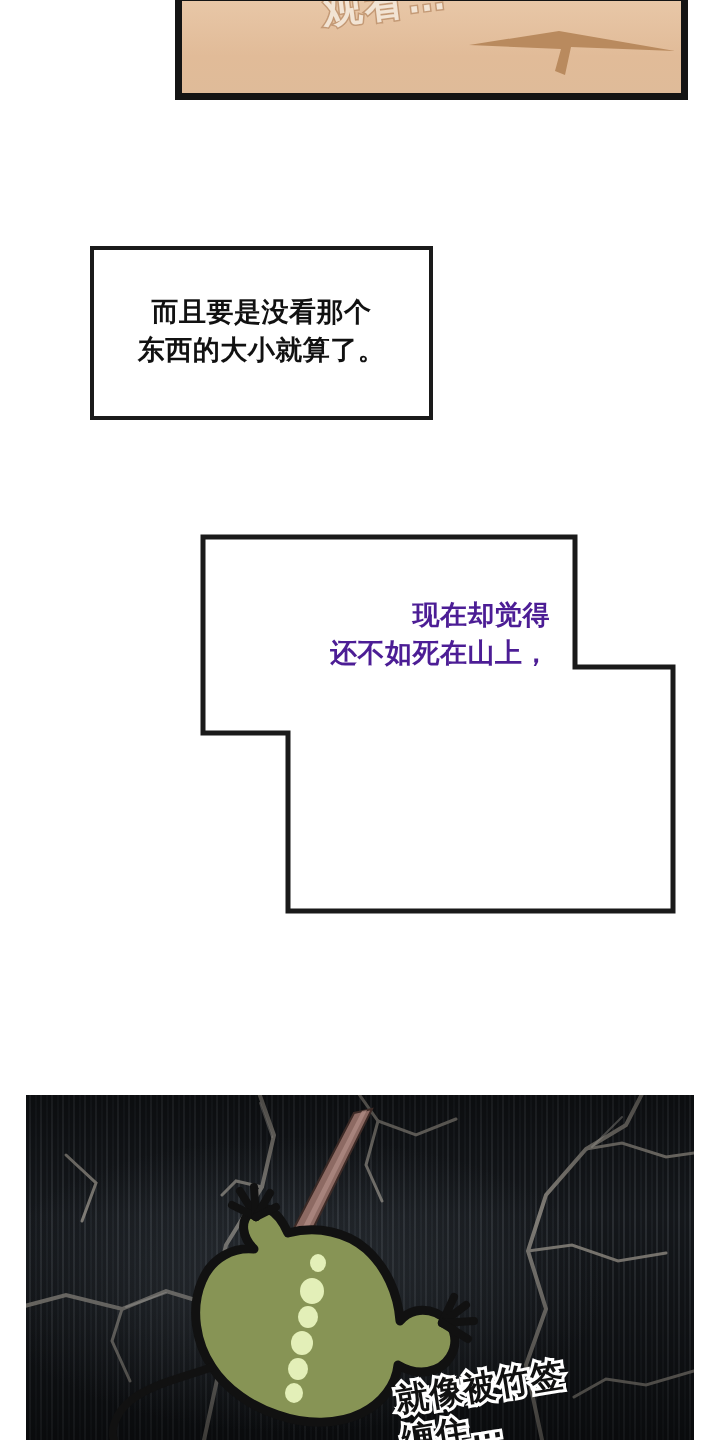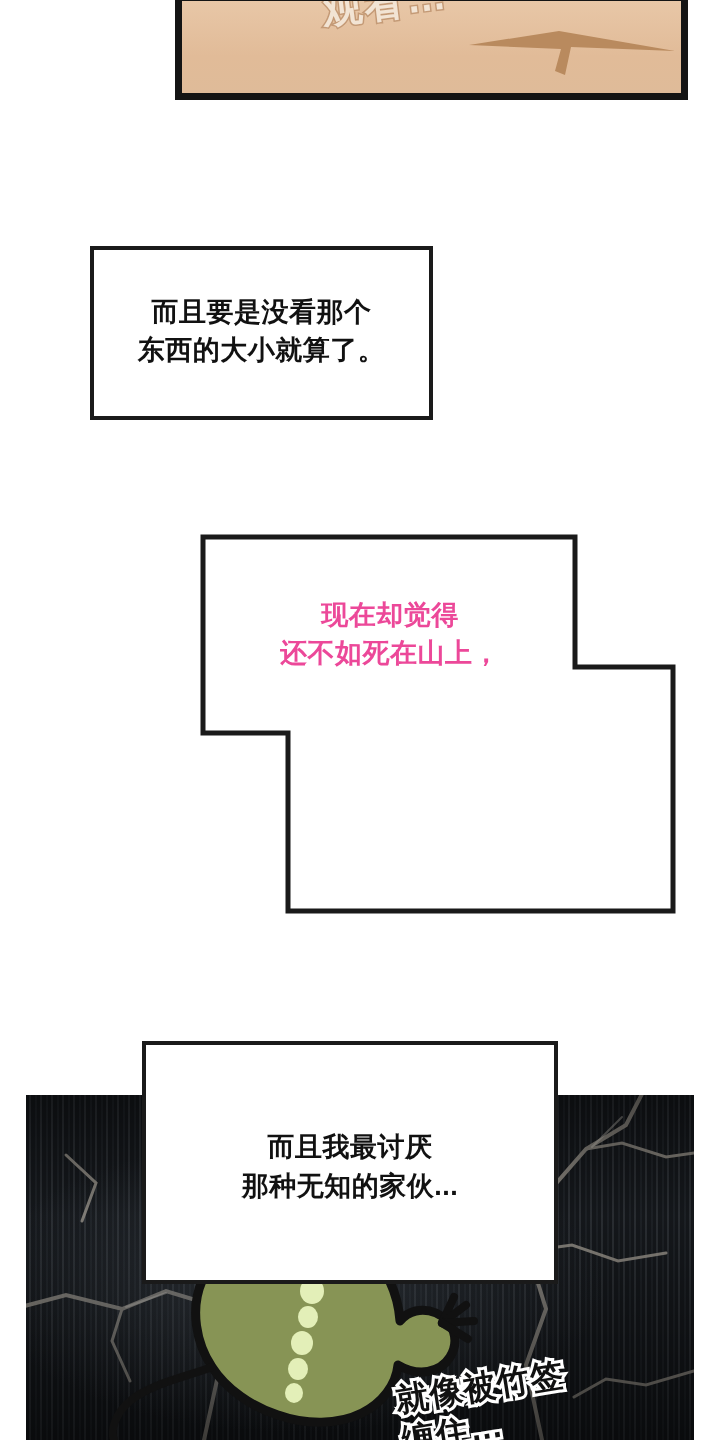--- a/index.html
+++ b/index.html
@@ -103,22 +103,22 @@
     height: 380px;
   }
   #bubble-2-wrap svg {
     position: absolute;
     inset: 0;
     width: 100%;
     height: 100%;
   }
   .bubble2-text {
     position: absolute;
-    text-align: center;
-    color: #ec4899;
+    text-align: right;
+    color: #4c1d95;
     font-weight: bold;
     font-size: 27px;
     line-height: 1.42;
     letter-spacing: 0.5px;
     white-space: pre-line;
   }
   #bubble-2-line-a {
     left: 30px;
     top: 62px;
     width: 320px;
@@ -283,21 +283,17 @@
         <ellipse cx="292" cy="168" rx="8" ry="9"></ellipse>
         <ellipse cx="286" cy="196" rx="12" ry="13"></ellipse>
         <ellipse cx="282" cy="222" rx="10" ry="11"></ellipse>
         <ellipse cx="276" cy="248" rx="11" ry="12"></ellipse>
         <ellipse cx="272" cy="274" rx="10" ry="11"></ellipse>
         <ellipse cx="268" cy="298" rx="9" ry="10"></ellipse>
       </g>
     </svg>
   </div>
 
-  <div class="bubble" id="bubble-3">
-    <div class="bubble-text">而且我最讨厌
-那种无知的家伙...</div>
-  </div>
 
   <div class="sfx-hand">就像被竹签
 缠住…</div>
 
 </div>
 
 </body></html>

